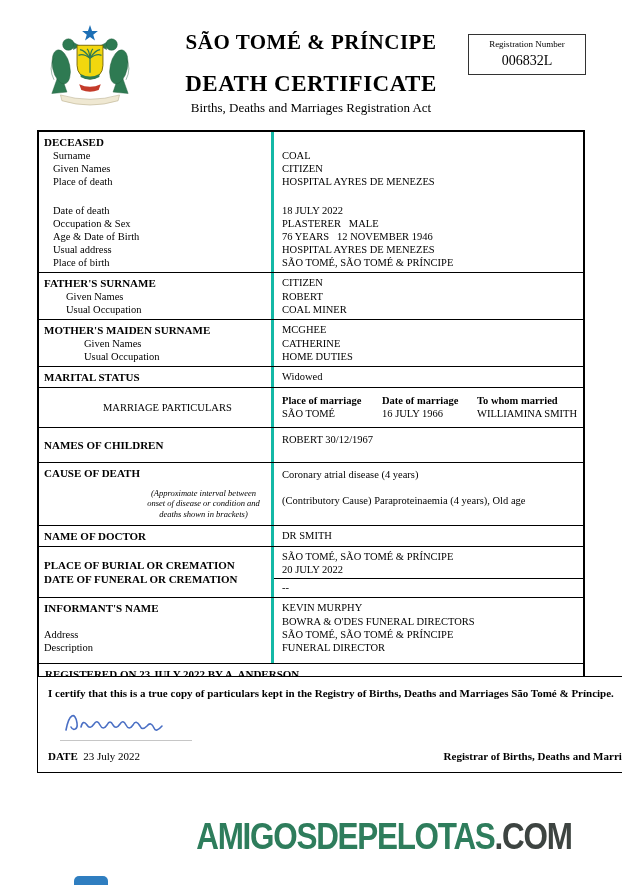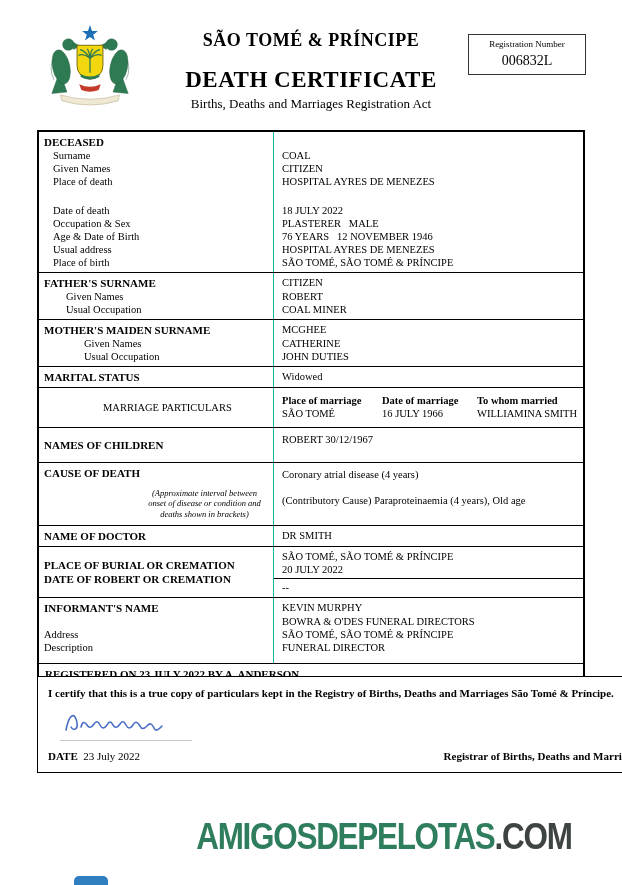--- a/index.html
+++ b/index.html
@@ -10,32 +10,32 @@
     font-family: "Liberation Serif", "DejaVu Serif", serif;
     color: #000;
     position: relative;
   }
   .page { position: absolute; inset: 0; background: #fff; overflow: hidden; }
 
   
   .head { position: absolute; top: 10px; left: 36px; right: 36px; height: 116px; }
   .coa { position: absolute; left: 0; top: 2px; width: 108px; height: 104px; }
   .head-center { position: absolute; left: 112px; right: 112px; top: 20px; text-align: center; }
-  .country { font-size: 18px; font-weight: bold; letter-spacing: 0.5px; }
+  .country { font-size: 21px; font-weight: bold; letter-spacing: 0.5px; }
   .doc-title { font-size: 23px; font-weight: bold; margin-top: 16px; letter-spacing: 0.5px; }
   .act { font-size: 13px; margin-top: 3px; }
   .reg-box { position: absolute; right: 0; top: 24px; width: 118px; border: 1px solid #333; text-align: center; padding: 4px 2px 5px; background: #fff; }
   .reg-label { font-size: 9px; }
   .reg-num { font-size: 14px; margin-top: 4px; }
 
   
   .cert-table { position: absolute; left: 37px; top: 130px; width: 548px; border: 2px solid #000; background: #fff; }
   .trow { display: flex; border-bottom: 1px solid #000; align-items: stretch; }
   .trow:last-child { border-bottom: 0; }
-  .tl { width: 235px; border-right: 1px solid #14b8a6; padding: 3px 4px 3px 5px; }
+  .tl { width: 235px; border-right: 3px solid #14b8a6; padding: 3px 4px 3px 5px; }
   .tr { flex: 1; padding: 3px 4px 3px 8px; }
   .ln { font-size: 10.5px; line-height: 13px; min-height: 13px; white-space: pre; }
   .lnt { line-height: 14px; min-height: 14px; }
   .b { font-weight: bold; }
   .sec-title { font-size: 11px; font-weight: bold; line-height: 14px; min-height: 14px; white-space: pre; }
   .ind1 { padding-left: 9px; }
   .ind2 { padding-left: 22px; }
   .ind3 { padding-left: 40px; }
   .tsp { height: 14px; }
   .sp13 { height: 13px; }
@@ -174,21 +174,21 @@
 
     <section class="trow">
       <div class="tl">
         <div class="sec-title">MOTHER'S MAIDEN SURNAME</div>
         <div class="ln ind3">Given Names</div>
         <div class="ln ind3">Usual Occupation</div>
       </div>
       <div class="tr">
         <div class="ln lnt">MCGHEE</div>
         <div class="ln">CATHERINE</div>
-        <div class="ln">JOHN DUTIES</div>
+        <div class="ln">HOME DUTIES</div>
       </div>
     </section>
 
     <section class="trow">
       <div class="tl">
         <div class="sec-title">MARITAL STATUS</div>
       </div>
       <div class="tr">
         <div class="ln lnt">Widowed</div>
       </div>
@@ -242,21 +242,21 @@
         <div class="sec-title">NAME OF DOCTOR</div>
       </div>
       <div class="tr">
         <div class="ln lnt">DR SMITH</div>
       </div>
     </section>
 
     <section class="trow row-burial">
       <div class="tl">
         <div class="sec-title">PLACE OF BURIAL OR CREMATION</div>
-        <div class="sec-title">DATE OF ROBERT OR CREMATION</div>
+        <div class="sec-title">DATE OF FUNERAL OR CREMATION</div>
       </div>
       <div class="tr">
         <div class="ln">SÃO TOMÉ, SÃO TOMÉ &amp; PRÍNCIPE</div>
         <div class="ln">20 JULY 2022</div>
         <div class="burial-divider"></div>
         <div class="ln">--</div>
       </div>
     </section>
 
     <section class="trow row-informant">

